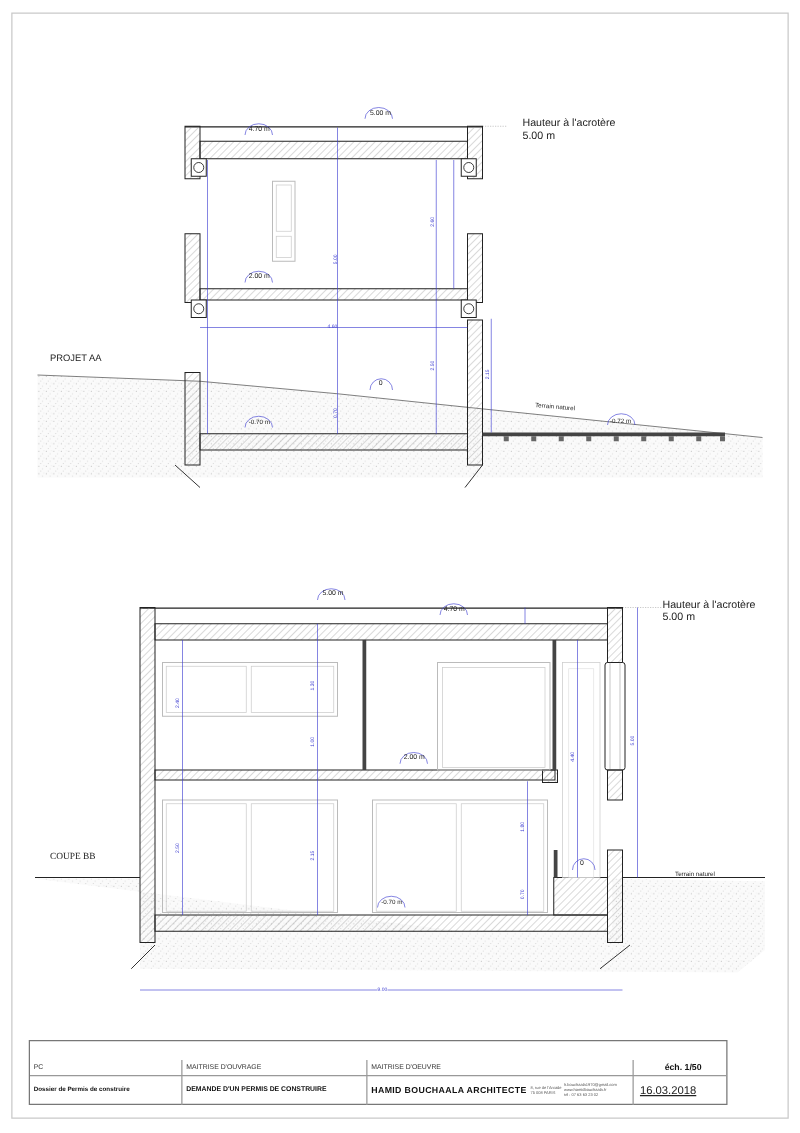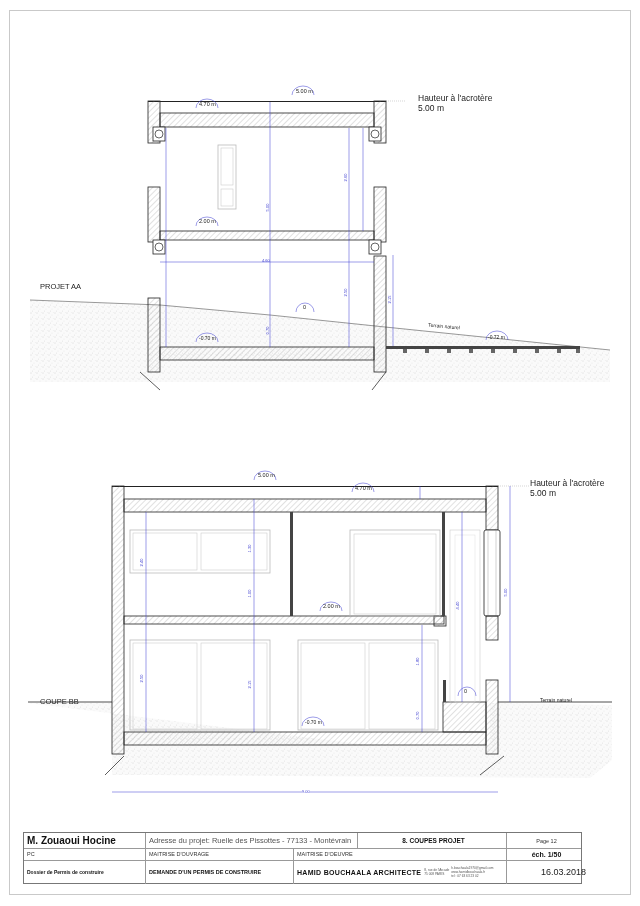--- a/index.html
+++ b/index.html
@@ -192,47 +192,41 @@
   <div class="lbl" style="left:303px;top:304px;font-size:5.5px;">0</div>
   <div class="lbl" style="left:199px;top:335px;font-size:5px;">-0.70 m</div>
   <div class="lbl" style="left:488px;top:334px;font-size:5px;">-0.72 m</div>
   <div class="lbl" style="left:262px;top:258px;font-size:4px;color:#3b3bd0;">4.60</div>
   <div class="lbl" style="left:264px;top:205px;font-size:4px;color:#3b3bd0;transform:rotate(-90deg);">5.00</div>
   <div class="lbl" style="left:342px;top:175px;font-size:4px;color:#3b3bd0;transform:rotate(-90deg);">2.60</div>
   <div class="lbl" style="left:342px;top:290px;font-size:4px;color:#3b3bd0;transform:rotate(-90deg);">2.50</div>
   <div class="lbl" style="left:386px;top:297px;font-size:4px;color:#3b3bd0;transform:rotate(-90deg);">2.15</div>
   <div class="lbl" style="left:264px;top:328px;font-size:4px;color:#3b3bd0;transform:rotate(-90deg);">0.70</div>
 
-  <div class="lbl" style="left:40px;top:697px;font-size:7.5px;">COUPE BB</div>
+  <div class="lbl" style="left:40px;top:680px;font-size:7.5px;font-family:Liberation Serif, serif;">COUPE BB</div>
   <div class="lbl lbl-big" style="left:530px;top:478px;">Hauteur à l'acrotère</div>
   <div class="lbl lbl-big" style="left:530px;top:488px;">5.00 m</div>
   <div class="lbl" style="left:540px;top:697px;font-size:5px;">Terrain naturel</div>
   <div class="lbl" style="left:258px;top:472px;font-size:5.5px;">5.00 m</div>
   <div class="lbl" style="left:355px;top:485px;font-size:5.5px;">4.70 m</div>
   <div class="lbl" style="left:323px;top:603px;font-size:5.5px;">2.00 m</div>
   <div class="lbl" style="left:464px;top:688px;font-size:5.5px;">0</div>
   <div class="lbl" style="left:305px;top:719px;font-size:5px;">-0.70 m</div>
   <div class="lbl" style="left:302px;top:789px;font-size:4px;color:#3b3bd0;background:#fff;">9.00</div>
   <div class="lbl" style="left:138px;top:560px;font-size:4px;color:#3b3bd0;transform:rotate(-90deg);">2.40</div>
   <div class="lbl" style="left:138px;top:676px;font-size:4px;color:#3b3bd0;transform:rotate(-90deg);">2.50</div>
   <div class="lbl" style="left:246px;top:546px;font-size:4px;color:#3b3bd0;transform:rotate(-90deg);">1.30</div>
   <div class="lbl" style="left:246px;top:591px;font-size:4px;color:#3b3bd0;transform:rotate(-90deg);">1.00</div>
   <div class="lbl" style="left:246px;top:682px;font-size:4px;color:#3b3bd0;transform:rotate(-90deg);">2.15</div>
   <div class="lbl" style="left:414px;top:659px;font-size:4px;color:#3b3bd0;transform:rotate(-90deg);">1.80</div>
   <div class="lbl" style="left:414px;top:713px;font-size:4px;color:#3b3bd0;transform:rotate(-90deg);">0.70</div>
   <div class="lbl" style="left:454px;top:603px;font-size:4px;color:#3b3bd0;transform:rotate(-90deg);">4.40</div>
   <div class="lbl" style="left:502px;top:590px;font-size:4px;color:#3b3bd0;transform:rotate(-90deg);">5.00</div>
 
   <div class="tb">
-    <div class="r" style="top:0;height:15px;">
-      <div class="c t-owner" style="left:0;width:122px;">M. Zouaoui Hocine</div>
-      <div class="c t-addr" style="left:122px;width:211px;border-right:none;">Adresse du projet: Ruelle des Pissottes - 77133 - Montévrain</div>
-      <div class="c t-sheet" style="left:333px;width:150px;border-left:1px solid #999;">8. COUPES PROJET</div>
-      <div class="c t-page" style="left:483px;width:76px;border-right:none;">Page 12</div>
-    </div>
     <div class="r" style="top:15px;height:12px;">
       <div class="c t-small" style="left:0;width:122px;">PC</div>
       <div class="c t-small" style="left:122px;width:148px;">MAITRISE D'OUVRAGE</div>
       <div class="c t-small" style="left:270px;width:213px;">MAITRISE D'OEUVRE</div>
       <div class="c t-ech" style="left:483px;width:76px;border-right:none;">éch. 1/50</div>
     </div>
     <div class="r" style="top:27px;height:24px;border-bottom:none;">
       <div class="c t-bold" style="left:0;width:122px;font-size:5px;">Dossier de Permis de construire</div>
       <div class="c t-bold" style="left:122px;width:148px;">DEMANDE D'UN PERMIS DE CONSTRUIRE</div>
       <div class="c" style="left:270px;width:213px;">
@@ -240,16 +234,16 @@
         <span style="margin-left:3px;">
           <span class="t-tiny">8, rue de l'Arcade</span>
           <span class="t-tiny">75 008 PARIS</span>
         </span>
         <span style="margin-left:2px;">
           <span class="t-tiny">h.bouchaala1970@gmail.com</span>
           <span class="t-tiny">www.hamidbouchaala.fr</span>
           <span class="t-tiny">tel : 07 63 63 23 02</span>
         </span>
       </div>
-      <div class="c t-date" style="left:500px;width:76px;border-right:none;">16.03.2018</div>
+      <div class="c t-date" style="left:471px;width:76px;border-right:none;text-decoration:underline;">16.03.2018</div>
     </div>
   </div>
 </div>
 
 </body></html>

